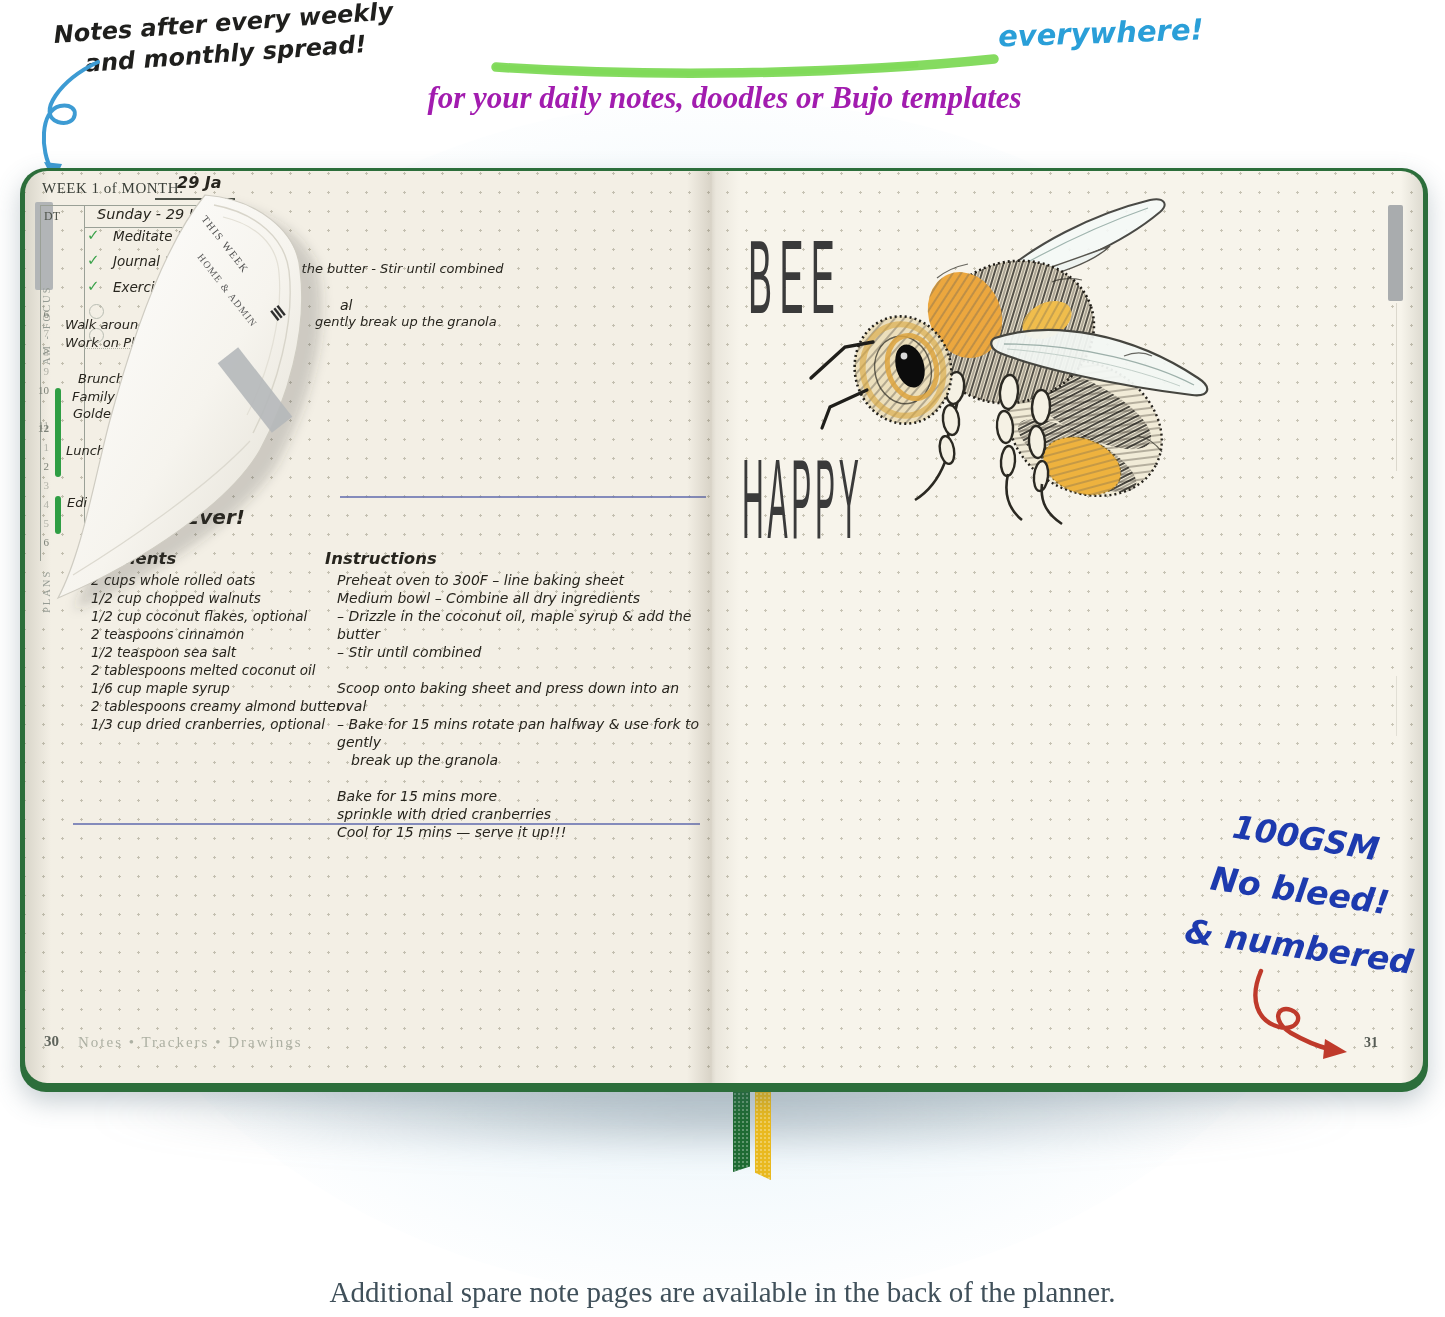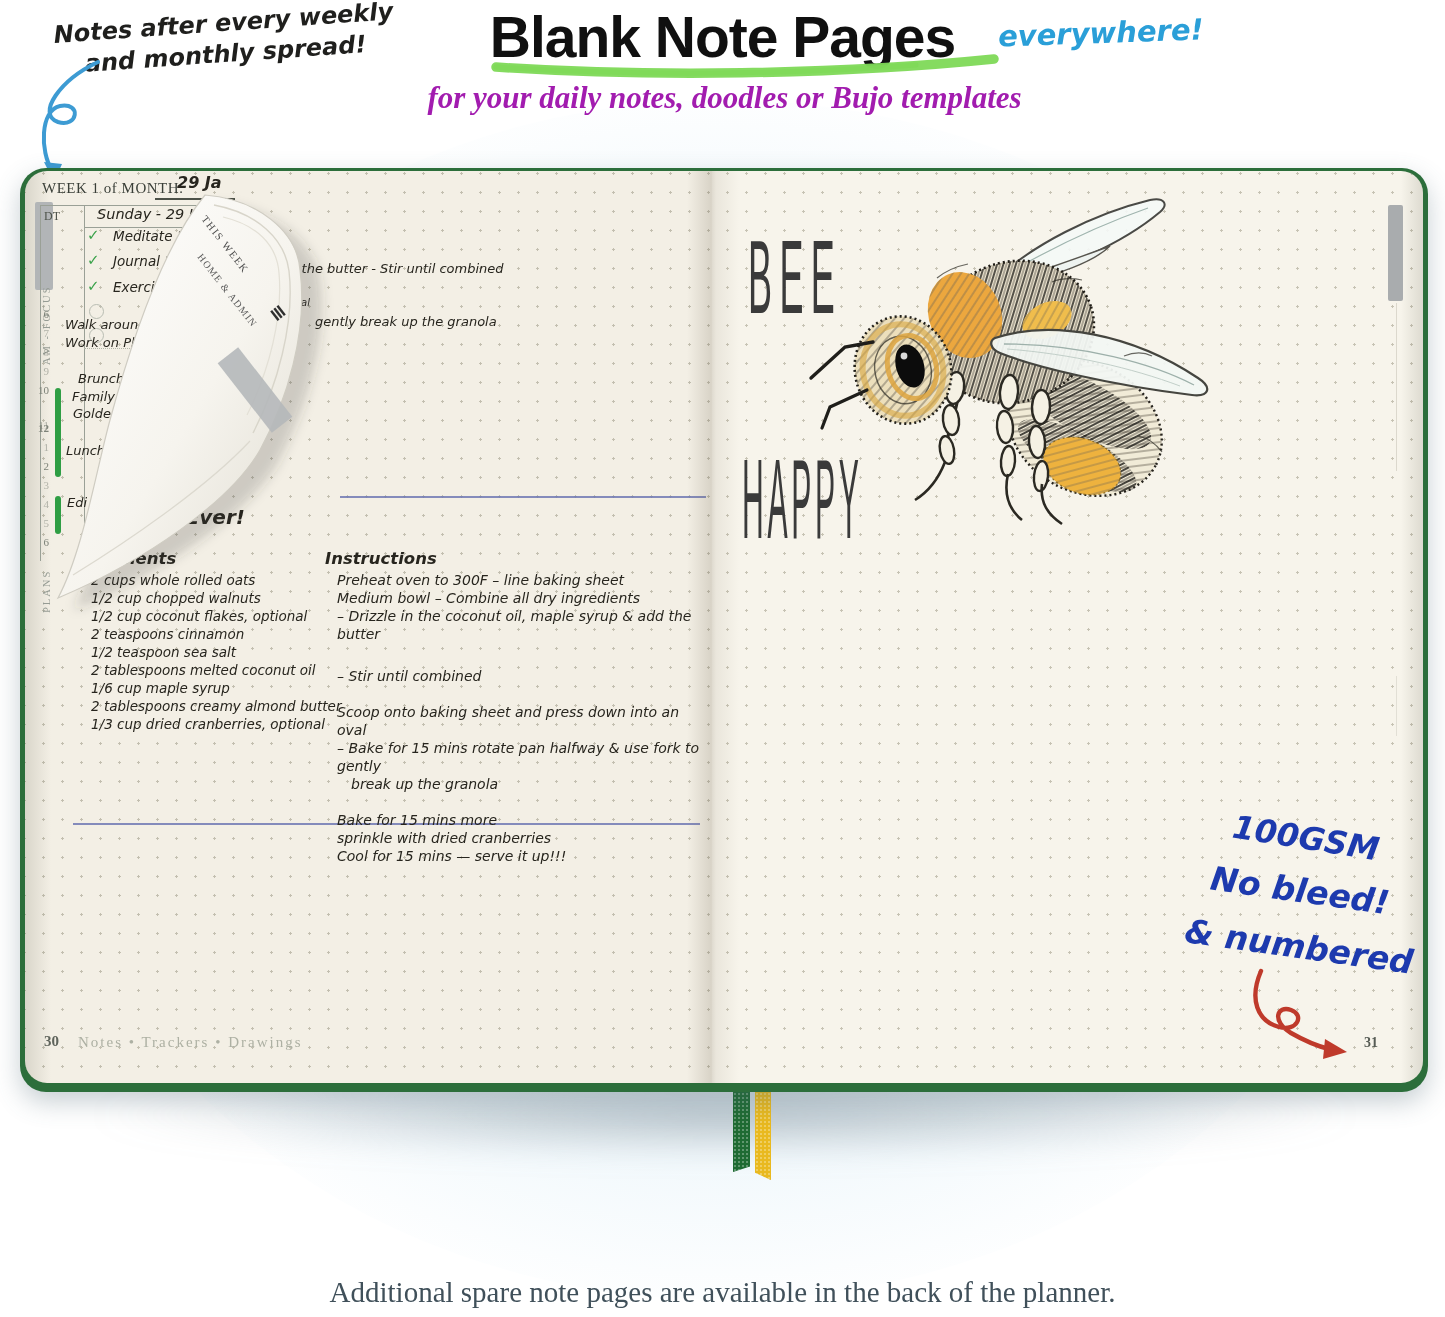--- a/index.html
+++ b/index.html
@@ -58,21 +58,20 @@
 
   <div class="annot">
     <div>Notes after every weekly</div>
     <div>and monthly spread!</div>
   </div>
   <svg class="abs" style="left:28px;top:56px;" width="92" height="130" viewBox="0 0 92 130">
     <path d="M 70,6 C 32,24 8,58 30,66 C 50,72 54,46 32,50 C 12,54 12,96 24,114" fill="none" stroke="#3d9bd3" stroke-width="4" stroke-linecap="round"></path>
     <polygon points="16,106 26,126 34,108" fill="#3d9bd3"></polygon>
   </svg>
 
-  <div class="title">Blank Note Pages</div>
   <svg class="abs" style="left:486px;top:52px;" width="520" height="28" viewBox="0 0 520 28">
     <path d="M 10,15 C 160,25 350,23 508,7" fill="none" stroke="var(--accent_green,#7ed957)" stroke-width="9.5" stroke-linecap="round" opacity=".95"></path>
     <path d="M 10,15 C 140,24 300,23 430,13" fill="none" stroke="var(--accent_green,#7ed957)" stroke-width="5" stroke-linecap="round" opacity=".8"></path>
   </svg>
   <div class="tag">everywhere!</div>
   <div class="subtitle">for your daily notes, doodles or Bujo templates</div>
 
   <div class="abs book-shadow"></div>
   <div class="ribbon" style="left:733px;top:1060px;width:17px;height:112px;background-color:var(--ribbon_green,#1f6b33);clip-path:polygon(0 0,100% 0,100% 95%,0 100%);"></div>
   <div class="ribbon" style="left:755px;top:1060px;width:16px;height:120px;background-color:var(--ribbon_gold,#e9b91f);clip-path:polygon(0 0,100% 0,100% 100%,0 94%);"></div>
@@ -131,21 +130,21 @@
         <div class="abs hw" style="left:40px;top:164px;font-size:13px;">Work on Photo edit</div>
         <div class="abs hw" style="left:41px;top:200px;font-size:13px;margin-left:12px;">Brunch</div>
         <div class="abs hw" style="left:47px;top:218px;font-size:13px;">Family Trip</div>
         <div class="abs hw" style="left:48px;top:235px;font-size:13px;">Golden Gat</div>
         <div class="abs hw" style="left:41px;top:272px;font-size:13px;">Lunch 1p</div>
         <div class="abs hw" style="left:42px;top:324px;font-size:13px;">Edi</div>
 
         <div class="abs hw" style="left:212px;top:50px;font-size:13px;">sheet</div>
         <div class="abs hw" style="left:223px;top:70px;font-size:13px;">ients</div>
         <div class="abs hw" style="left:248px;top:90px;font-size:13px;">add the butter - Stir until combined</div>
-        <div class="abs hw" style="left:276px;top:126px;font-size:10px;">al</div>
+        <div class="abs hw" style="left:276px;top:126px;font-size:14px;padding-left:39px;">al</div>
         <div class="abs hw" style="left:290px;top:143px;font-size:13px;">gently break up the granola</div>
 
         <div class="blueline" style="left:315px;top:325px;width:366px;"></div>
         <div class="blueline" style="left:48px;top:652px;width:627px;"></div>
 
         <div class="abs hw" style="left:82px;top:334px;font-size:20px;font-weight:bold;">ranola Ever!</div>
         <div class="abs hw" style="left:62px;top:378px;font-size:16.5px;font-weight:bold;">gredients</div>
         <div class="abs" style="left:66px;top:400px;line-height:18px;font-size:13.5px;">
           <div class="hw">2 cups whole rolled oats</div>
           <div class="hw">1/2 cup chopped walnuts</div>
@@ -155,21 +154,21 @@
           <div class="hw">2 tablespoons melted coconut oil</div>
           <div class="hw">1/6 cup maple syrup</div>
           <div class="hw">2 tablespoons creamy almond butter</div>
           <div class="hw">1/3 cup dried cranberries, optional</div>
         </div>
         <div class="abs hw" style="left:300px;top:378px;font-size:16.5px;font-weight:bold;">Instructions</div>
         <div class="abs" style="left:312px;top:400px;line-height:18px;font-size:14px;">
           <div class="hw" style="min-height:18px;">Preheat oven to 300F – line baking sheet</div>
           <div class="hw" style="min-height:18px;">Medium bowl – Combine all dry ingredients</div>
           <div class="hw" style="min-height:18px;">– Drizzle in the coconut oil, maple syrup &amp; add the butter</div>
-          <div class="hw" style="min-height:18px;margin-top:24px;">– Stir until combined</div>
+          <div class="hw" style="min-height:18px;">– Stir until combined</div>
           <div class="hw" style="min-height:18px;"></div>
           <div class="hw" style="min-height:18px;">Scoop onto baking sheet and press down into an oval</div>
           <div class="hw" style="min-height:18px;">– Bake for 15 mins rotate pan halfway &amp; use fork to gently</div>
           <div class="hw" style="min-height:18px;padding-left:14px;font-style:italic;">break up the granola</div>
           <div class="hw" style="min-height:18px;"></div>
           <div class="hw" style="min-height:18px;">Bake for 15 mins more</div>
           <div class="hw" style="min-height:18px;">sprinkle with dried cranberries</div>
           <div class="hw" style="min-height:18px;">Cool for 15 mins — serve it up!!!</div>
         </div>
 

